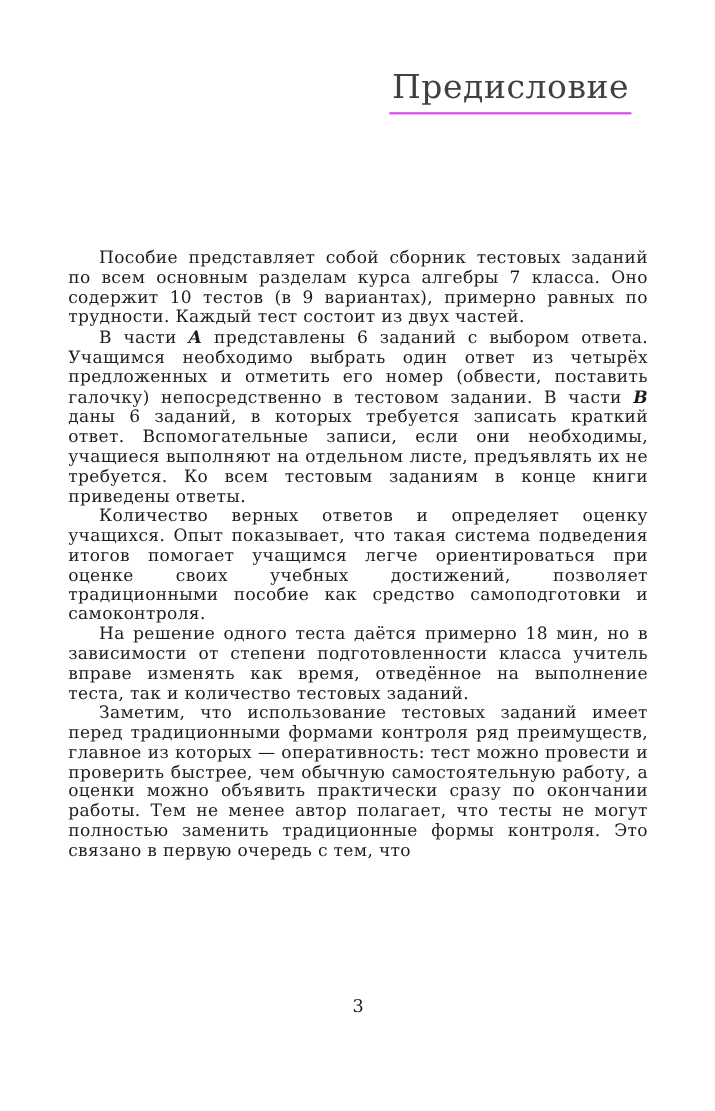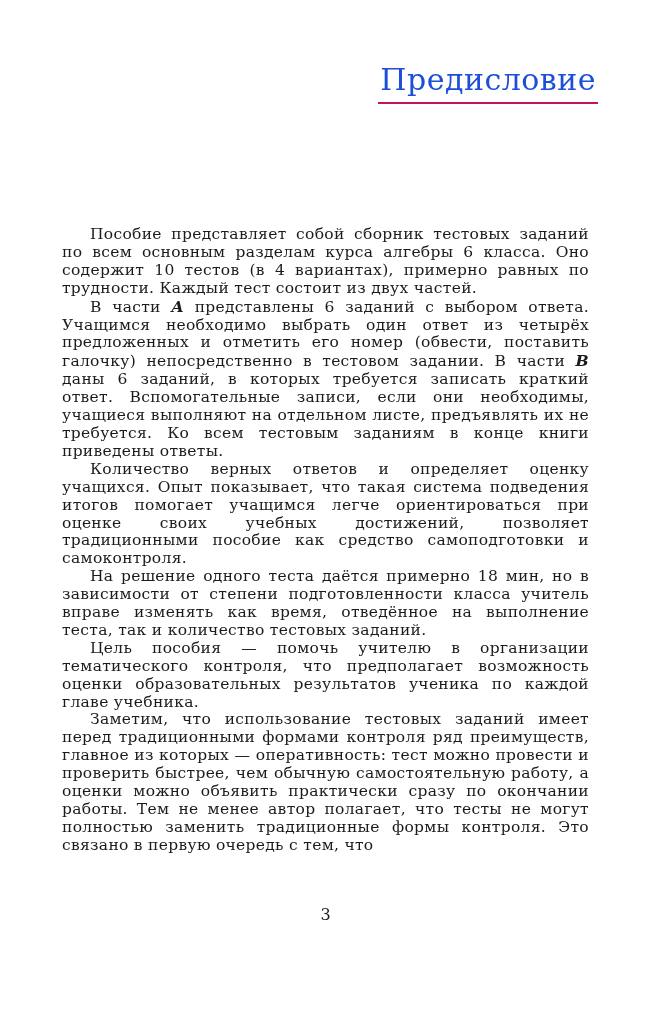--- a/index.html
+++ b/index.html
@@ -12,27 +12,27 @@
     width: 650px;
     height: 1010px;
     background: #ffffff;
     color: #1b1b1b;
     font-family: "DejaVu Serif", "Liberation Serif", serif;
     overflow: hidden;
   }
   .title {
     position: absolute;
     top: 62px;
-    right: 52px;
+    right: 76px;
     margin: 0;
     font-size: 30px;
     font-weight: 400;
     letter-spacing: 0.5px;
-    color: #1d4ed8;
-    border-bottom: 2px solid #be185d;
+    color: #404040;
+    border-bottom: 2px solid #d946ef;
     padding: 0 2px 5px 2px;
   }
   .body-text {
     position: absolute;
     left: 62px;
     top: 226px;
     width: 527px;
     font-size: 15.5px;
     line-height: 17.9px;
     letter-spacing: 0.3px;
@@ -61,30 +61,29 @@
 </style>
 </head>
 <body>
 
 <div class="page">
 
   <h1 class="title">Предисловие</h1>
 
   <div class="body-text">
 
-    <p>Пособие представляет собой сборник тестовых заданий по всем основным разделам курса алгебры 6 класса. Оно содержит 10 тестов (в 4 вариантах), примерно равных по трудности. Каждый тест состоит из двух частей.</p>
+    <p>Пособие представляет собой сборник тестовых заданий по всем основным разделам курса алгебры 7 класса. Оно содержит 10 тестов (в 9 вариантах), примерно равных по трудности. Каждый тест состоит из двух частей.</p>
 
     <p><span>В части </span><span class="part-label">А</span><span> представлены 6 заданий с выбором ответа. Учащимся необходимо выбрать один ответ из четырёх предложенных и отметить его номер (обвести, поставить галочку) непосредственно в тестовом задании. В части </span><span class="part-label">В</span><span> даны 6 заданий, в которых требуется записать краткий ответ. Вспомогательные записи, если они необходимы, учащиеся выполняют на отдельном листе, предъявлять их не требуется. Ко всем тестовым заданиям в конце книги приведены ответы.</span></p>
 
     <p>Количество верных ответов и определяет оценку учащихся. Опыт показывает, что такая система подведения итогов помогает учащимся легче ориентироваться при оценке своих учебных достижений, позволяет традиционными пособие как средство самоподготовки и самоконтроля.</p>
 
     <p>На решение одного теста даётся примерно 18 мин, но в зависимости от степени подготовленности класса учитель вправе изменять как время, отведённое на выполнение теста, так и количество тестовых заданий.</p>
 
 
-    <p>Цель пособия — помочь учителю в организации тематического контроля, что предполагает возможность оценки образовательных результатов ученика по каждой главе учебника.</p>
 
     <p>Заметим, что использование тестовых заданий имеет перед традиционными формами контроля ряд преимуществ, главное из которых — оперативность: тест можно провести и проверить быстрее, чем обычную самостоятельную работу, а оценки можно объявить практически сразу по окончании работы. Тем не менее автор полагает, что тесты не могут полностью заменить традиционные формы контроля. Это связано в первую очередь с тем, что</p>
 
   </div>
 
   <div class="page-number">3</div>
 
 </div>
 
 </body></html>

